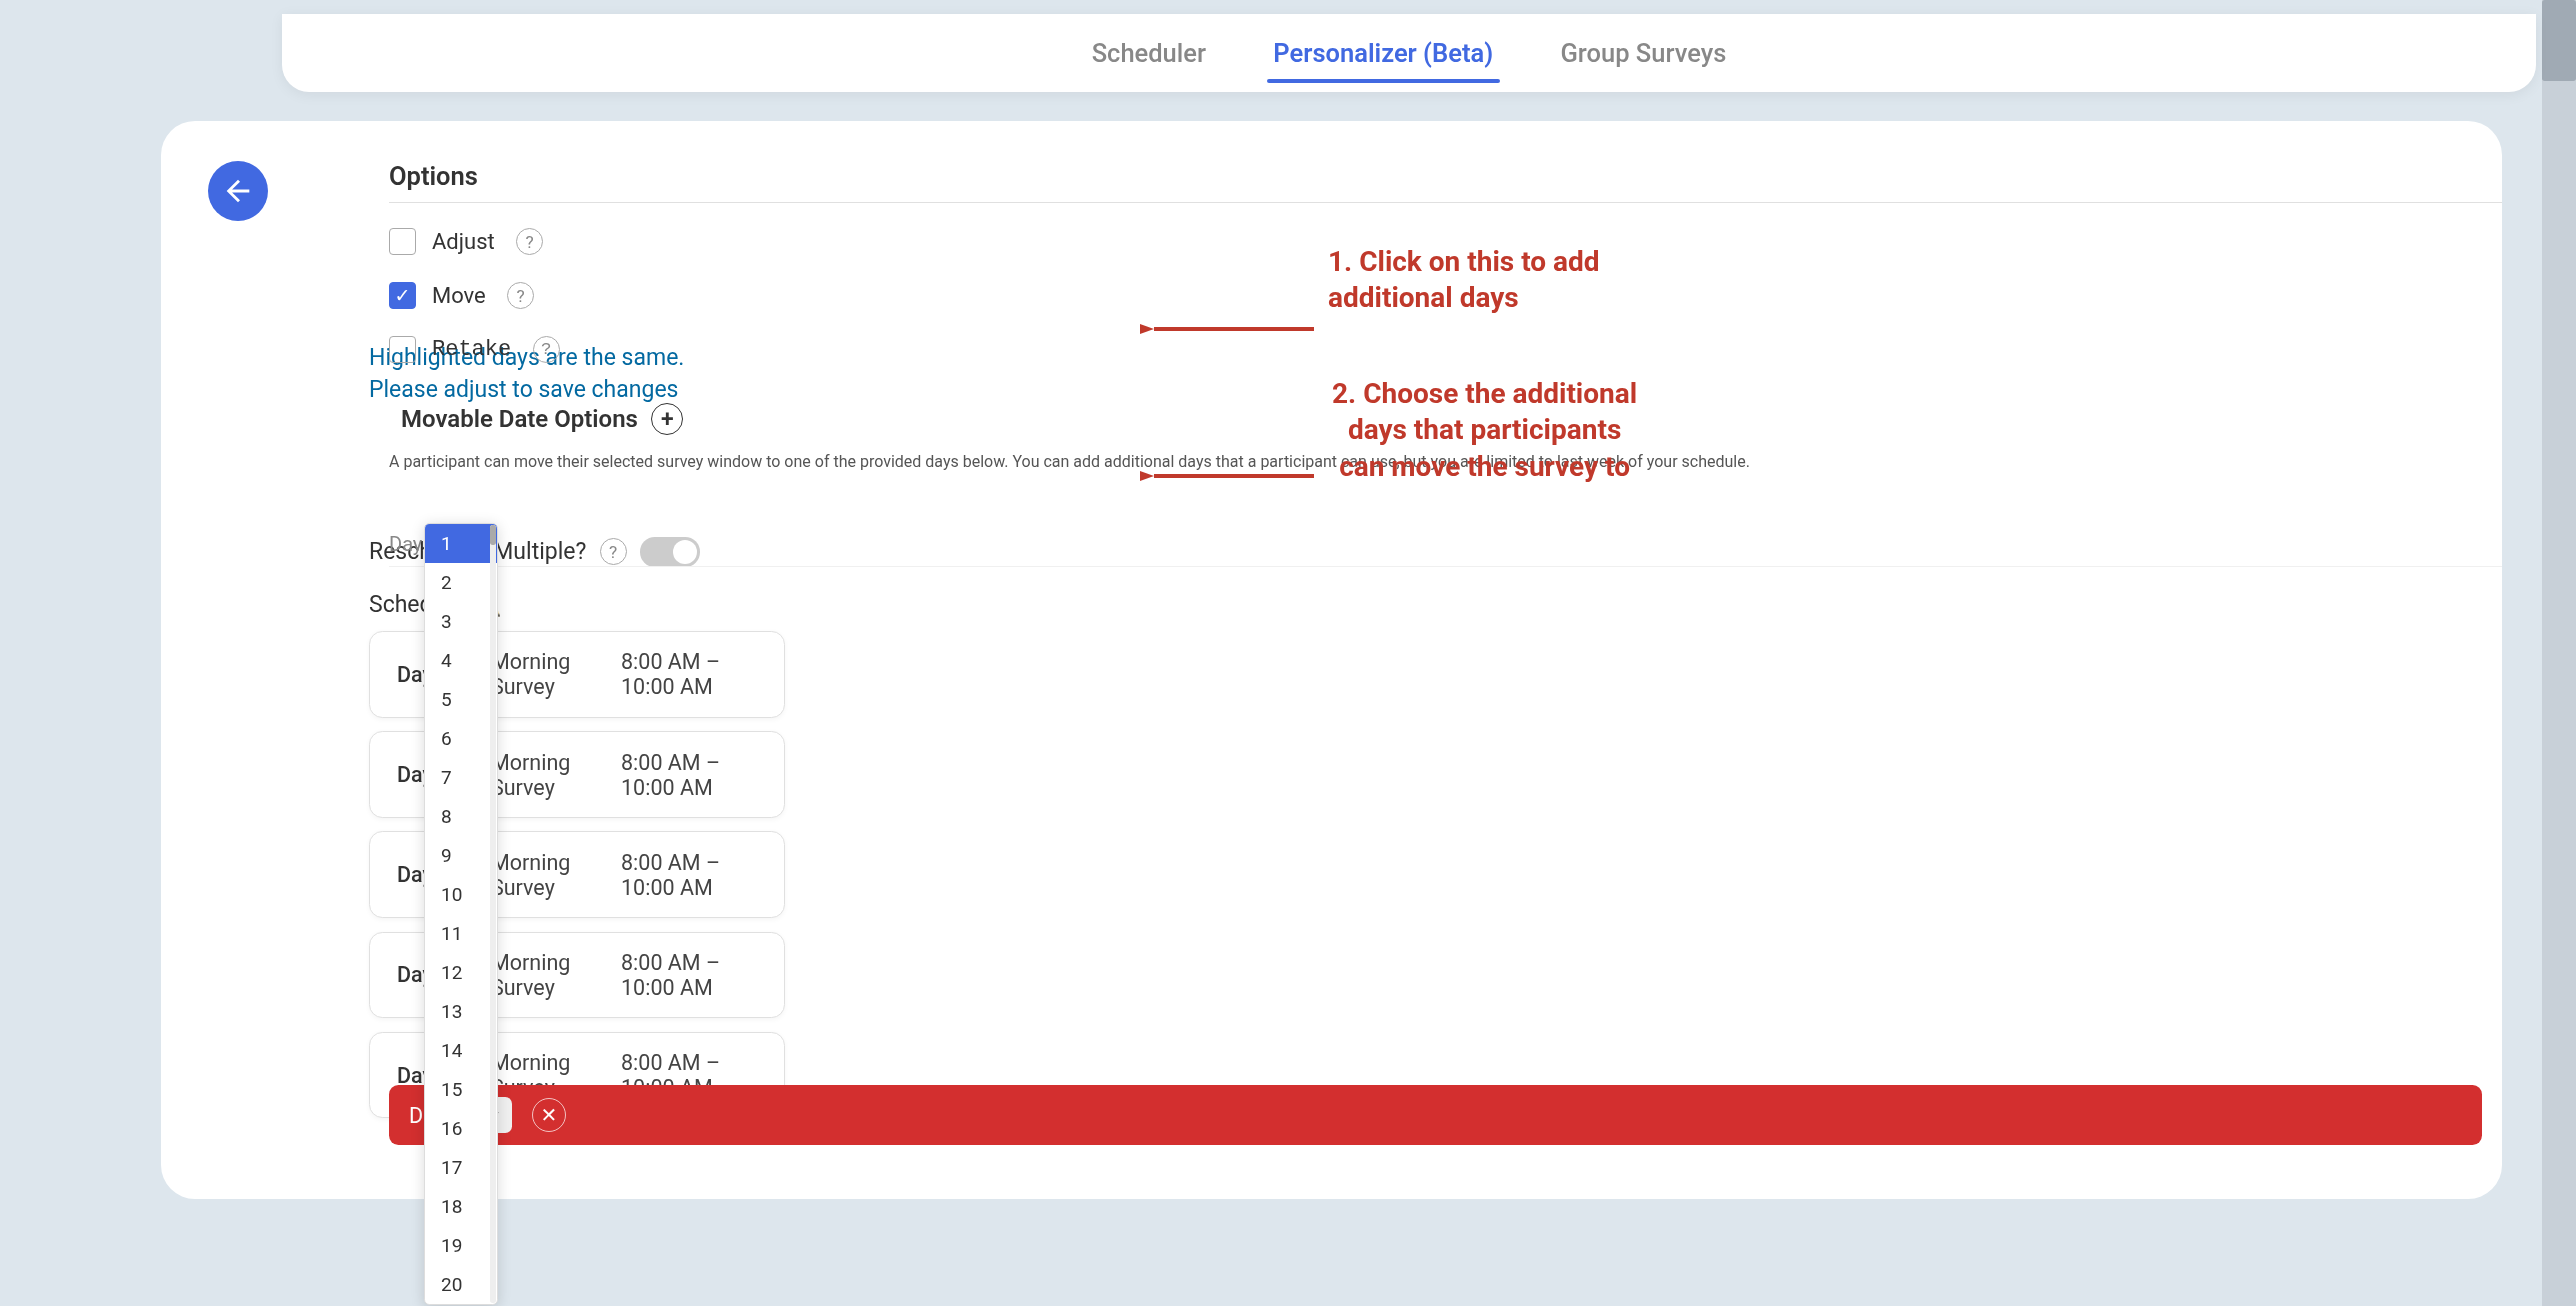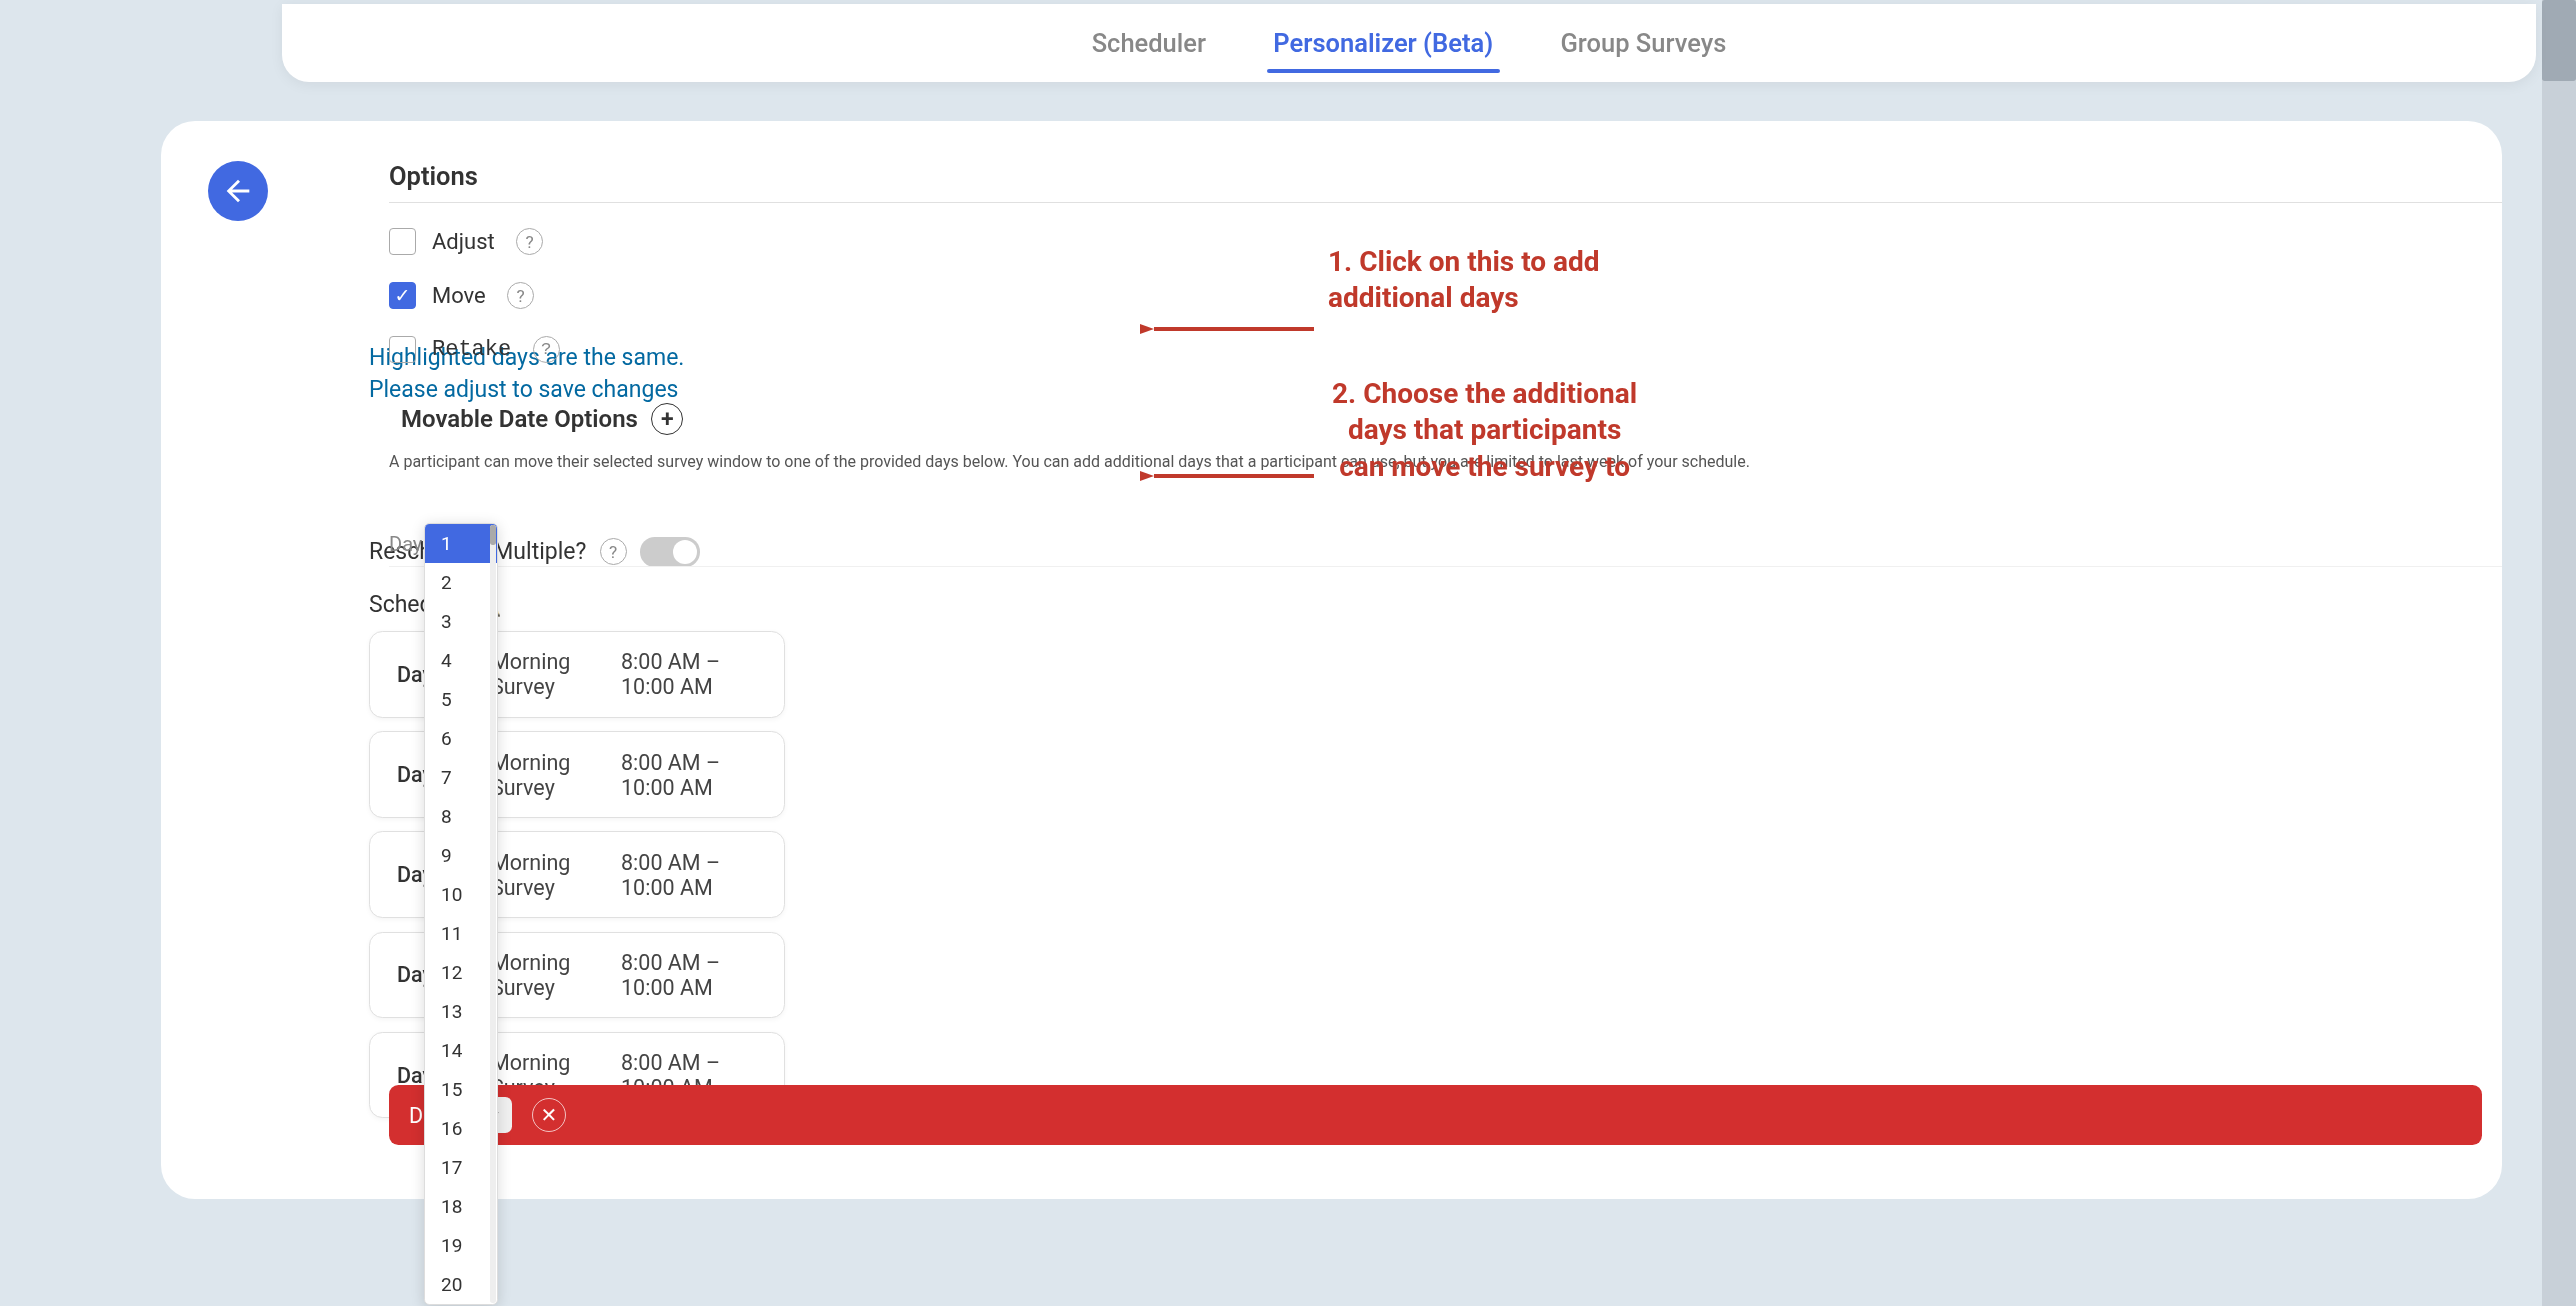--- a/index.html
+++ b/index.html
@@ -8,21 +8,21 @@
       font-family: -apple-system, BlinkMacSystemFont, 'Segoe UI', Roboto, sans-serif;
       width: 2576px;
       height: 1306px;
       overflow: hidden;
       position: relative;
     }
 
     
     .tab-bar {
       position: absolute;
-      top: 4px;
+      top: 14px;
       left: 282px;
       right: 40px;
       height: 78px;
       background: #fff;
       border-radius: 0 0 27px 27px;
       display: flex;
       align-items: center;
       justify-content: center;
       gap: 54px;
       box-shadow: 0 2.7px 13.4px rgba(0,0,0,0.06);

